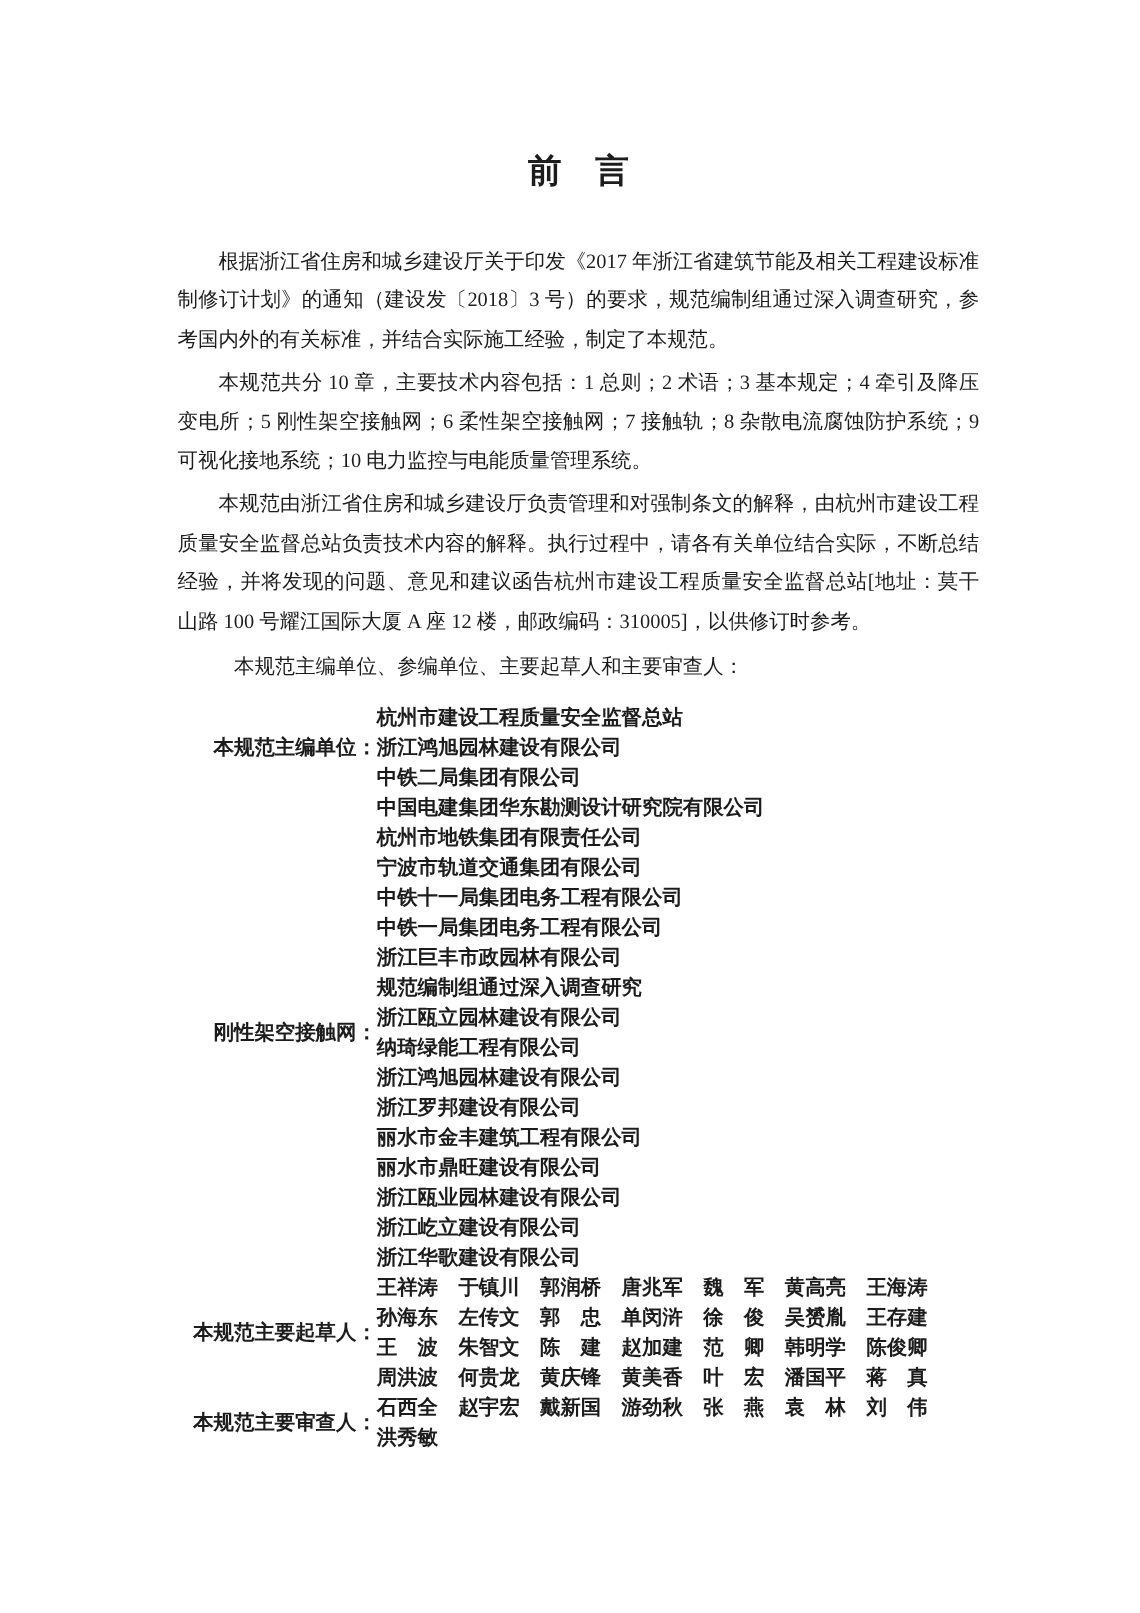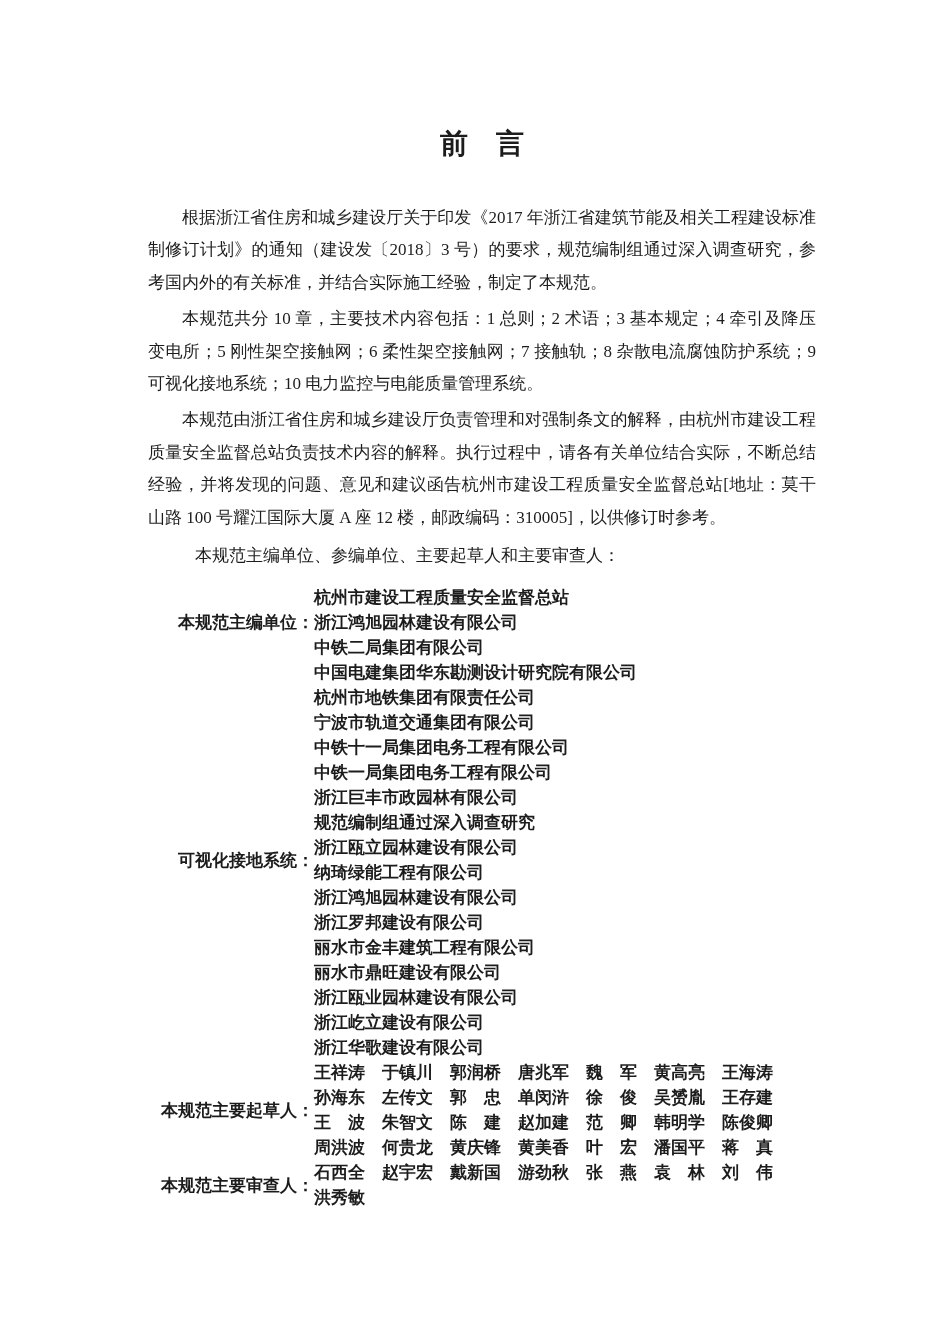--- a/index.html
+++ b/index.html
@@ -84,21 +84,21 @@
       <div class="cred-row">
         <span class="cred-label">本规范主编单位：</span>
         <div class="cred-values">
             <div class="cred-line">杭州市建设工程质量安全监督总站</div>
             <div class="cred-line">浙江鸿旭园林建设有限公司</div>
             <div class="cred-line">中铁二局集团有限公司</div>
           </div>
       </div>
 
       <div class="cred-row">
-        <span class="cred-label">可视化接地系统：</span>
+        <span class="cred-label">刚性架空接触网：</span>
         <div class="cred-values">
             <div class="cred-line">中国电建集团华东勘测设计研究院有限公司</div>
             <div class="cred-line">杭州市地铁集团有限责任公司</div>
             <div class="cred-line">宁波市轨道交通集团有限公司</div>
             <div class="cred-line">中铁十一局集团电务工程有限公司</div>
             <div class="cred-line">中铁一局集团电务工程有限公司</div>
             <div class="cred-line">浙江巨丰市政园林有限公司</div>
             <div class="cred-line">规范编制组通过深入调查研究</div>
             <div class="cred-line">浙江瓯立园林建设有限公司</div>
             <div class="cred-line">纳琦绿能工程有限公司</div>

